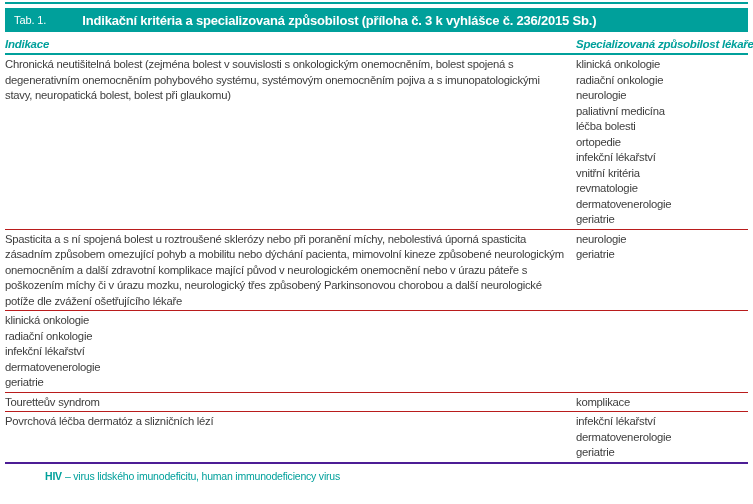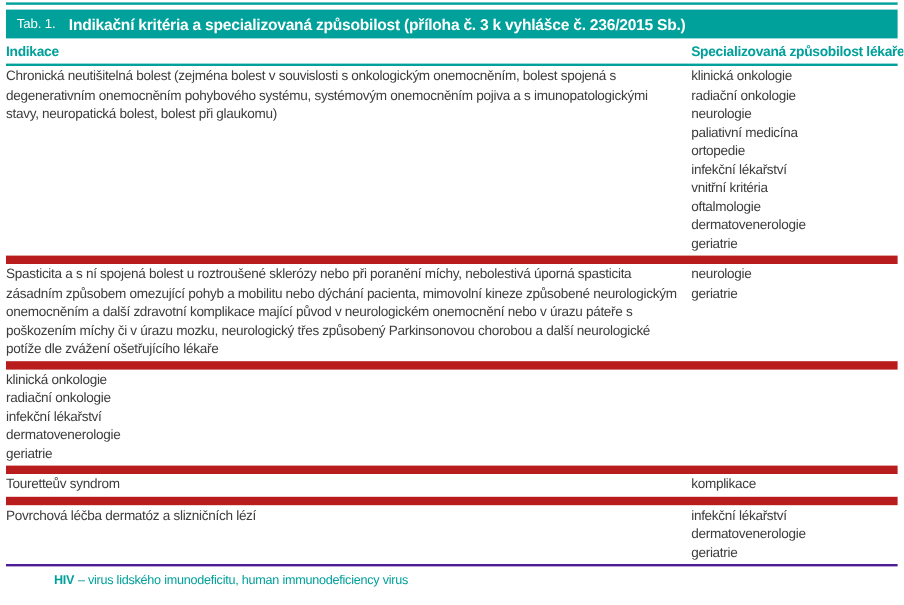--- a/index.html
+++ b/index.html
@@ -36,38 +36,40 @@
     font-size: 11px;
     letter-spacing: -0.1px;
     margin-right: 11px;
     white-space: nowrap;
   }
   .table-title {
     font-size: 13px;
     font-weight: bold;
     letter-spacing: -0.2px;
     white-space: nowrap;
+    margin-left: 25px;
   }
   .col-headers {
     display: grid;
     grid-template-columns: 1fr 172px;
     padding: 6px 0 3px 0;
     border-bottom: 2px solid #00A09B;
     color: #00A09B;
     font-weight: bold;
     font-size: 11.5px;
     letter-spacing: -0.25px;
   }
   .col-headers .col-h {
     white-space: nowrap;
+    font-style: italic;
   }
   .row {
     display: grid;
     grid-template-columns: 1fr 172px;
-    border-bottom: 7px solid #b91c1c;
+    border-bottom: 1px solid #b91c1c;
     padding: 2px 0 1px 0;
     font-size: 11.3px;
     line-height: 15.5px;
     letter-spacing: -0.25px;
   }
   .row:last-child {
     border-bottom: 2px solid #4c1d95;
   }
   .cell.indication {
     padding-right: 12px;
@@ -106,24 +108,25 @@
   </div>
 
   <div id="rows">
   <div class="row">
     <div class="cell indication">Chronická neutišitelná bolest (zejména bolest v souvislosti s onkologickým onemocněním, bolest spojená s degenerativním onemocněním pohybového systému, systémovým onemocněním pojiva a s imunopatologickými stavy, neuropatická bolest, bolest při glaukomu)</div>
     <div class="cell specializations">
           <div>klinická onkologie</div>
           <div>radiační onkologie</div>
           <div>neurologie</div>
           <div>paliativní medicína</div>
+          <div>léčba bolesti</div>
           <div>ortopedie</div>
           <div>infekční lékařství</div>
           <div>vnitřní kritéria</div>
-          <div>oftalmologie</div>
+          <div>revmatologie</div>
           <div>dermatovenerologie</div>
           <div>geriatrie</div>
         </div>
   </div>
 
   <div class="row">
     <div class="cell indication">Spasticita a s ní spojená bolest u roztroušené sklerózy nebo při poranění míchy, nebolestivá úporná spasticita zásadním způsobem omezující pohyb a mobilitu nebo dýchání pacienta, mimovolní kineze způsobené neurologickým onemocněním a další zdravotní komplikace mající původ v neurologickém onemocnění nebo v úrazu páteře s poškozením míchy či v úrazu mozku, neurologický třes způsobený Parkinsonovou chorobou a další neurologické potíže dle zvážení ošetřujícího lékaře</div>
     <div class="cell specializations">
           <div>neurologie</div>
           <div>geriatrie</div>

